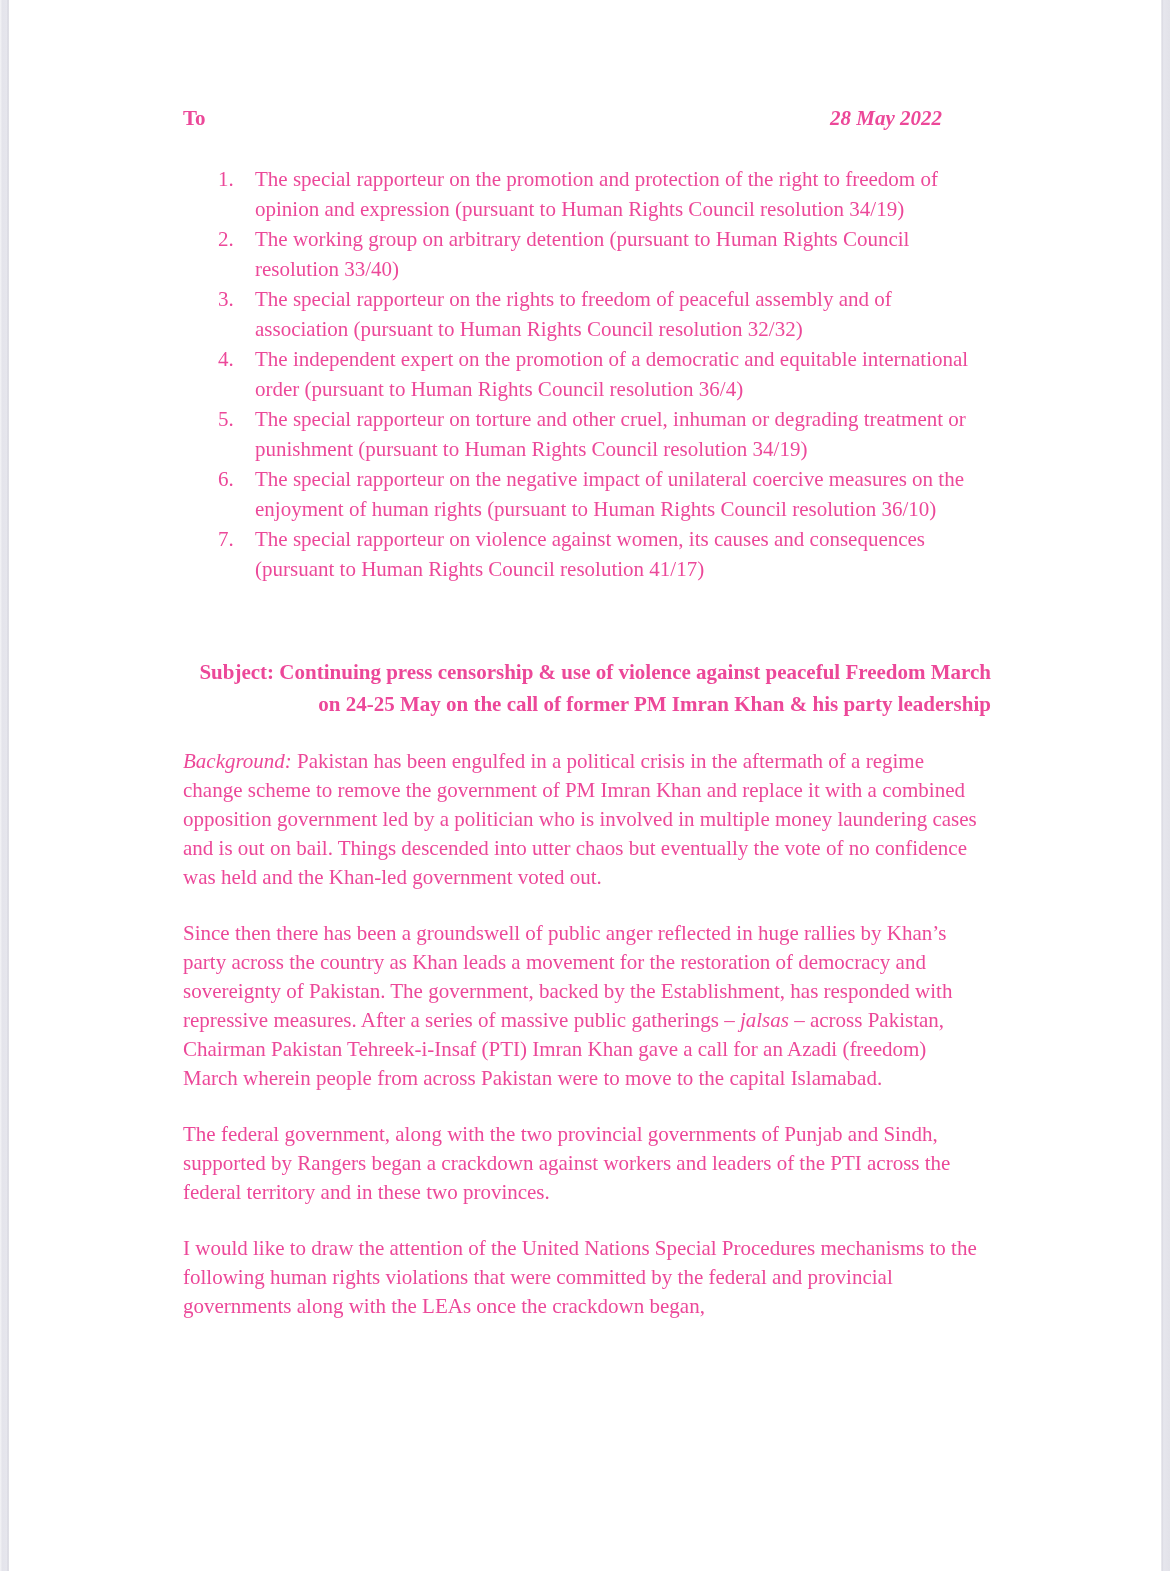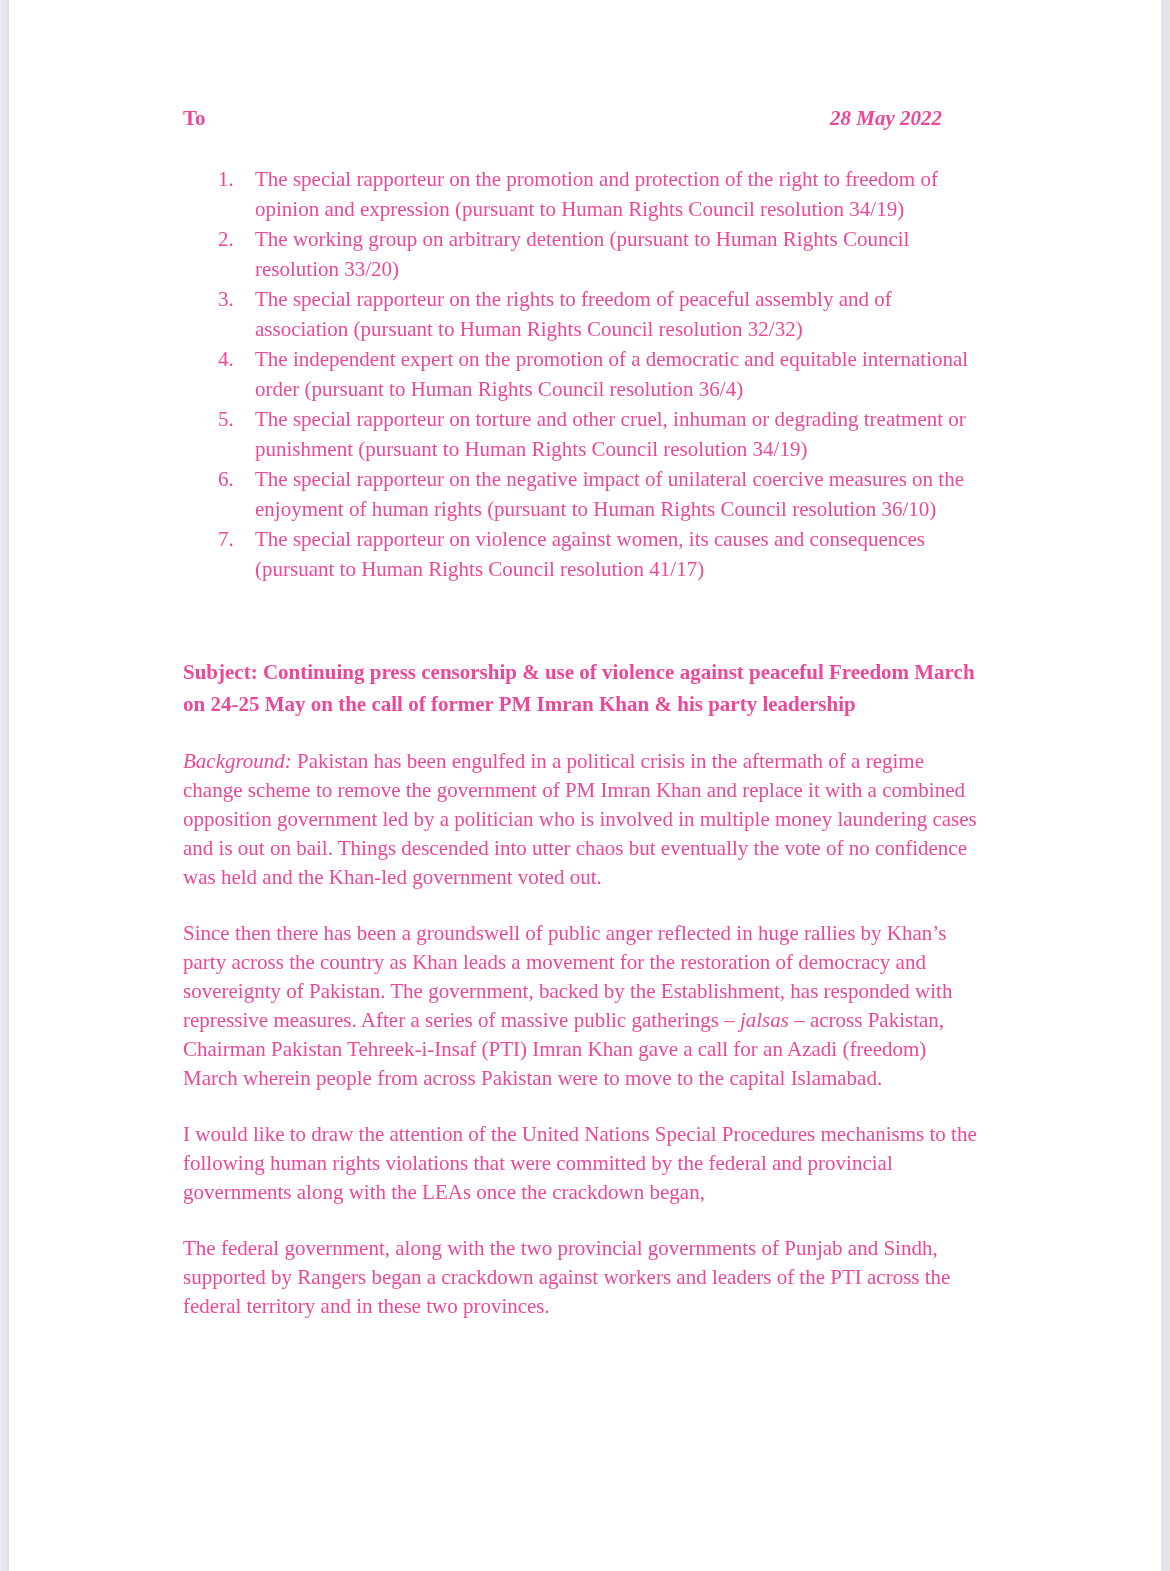--- a/index.html
+++ b/index.html
@@ -43,20 +43,21 @@
 
   .recipients { margin: 31px 0 0 0; padding: 0; }
   .recipient-item { display: flex; line-height: 30px; }
   .recipient-item .num { flex: none; width: 37px; margin-left: 35px; }
   .recipient-item .txt { width: 733px; }
 
   .subject {
     margin: 72px 0 0 0;
     font-weight: bold;
     line-height: 32px;
+    text-align: right;
   }
 
   .para { margin: 27px 12px 0 0; }
   .para em, .subject em { font-style: italic; }
 </style>
 </head>
 <body>
 
 <div class="page">
   <div class="edge edge-left"></div>
@@ -69,21 +70,21 @@
       <span class="date">28 May 2022</span>
     </div>
 
     <div class="recipients">
       <div class="recipient-item">
         <span class="num">1.</span>
         <span class="txt">The special rapporteur on the promotion and protection of the right to freedom of opinion and expression (pursuant to Human Rights Council resolution 34/19)</span>
       </div>
       <div class="recipient-item">
         <span class="num">2.</span>
-        <span class="txt">The working group on arbitrary detention (pursuant to Human Rights Council resolution 33/20)</span>
+        <span class="txt">The working group on arbitrary detention (pursuant to Human Rights Council resolution 33/40)</span>
       </div>
       <div class="recipient-item">
         <span class="num">3.</span>
         <span class="txt">The special rapporteur on the rights to freedom of peaceful assembly and of association (pursuant to Human Rights Council resolution 32/32)</span>
       </div>
       <div class="recipient-item">
         <span class="num">4.</span>
         <span class="txt">The independent expert on the promotion of a democratic and equitable international order (pursuant to Human Rights Council resolution 36/4)</span>
       </div>
       <div class="recipient-item">
@@ -99,18 +100,18 @@
         <span class="txt">The special rapporteur on violence against women, its causes and consequences (pursuant to Human Rights Council resolution 41/17)</span>
       </div>
     </div>
 
     <p class="subject">Subject: Continuing press censorship &amp; use of violence against peaceful Freedom March on 24-25 May on the call of former PM Imran Khan &amp; his party leadership</p>
 
     <p class="para"><em>Background:</em><span> Pakistan has been engulfed in a political crisis in the aftermath of a regime change scheme to remove the government of PM Imran Khan and replace it with a combined opposition government led by a politician who is involved in multiple money laundering cases and is out on bail. Things descended into utter chaos but eventually the vote of no confidence was held and the Khan-led government voted out.</span></p>
 
     <p class="para"><span>Since then there has been a groundswell of public anger reflected in huge rallies by Khan’s party across the country as Khan leads a movement for the restoration of democracy and sovereignty of Pakistan. The government, backed by the Establishment, has responded with repressive measures. After a series of massive public gatherings – </span><em>jalsas</em><span> – across Pakistan, Chairman Pakistan Tehreek-i-Insaf (PTI) Imran Khan gave a call for an Azadi (freedom) March wherein people from across Pakistan were to move to the capital Islamabad.</span></p>
 
+    <p class="para">The federal government, along with the two provincial governments of Punjab and Sindh, supported by Rangers began a crackdown against workers and leaders of the PTI across the federal territory and in these two provinces.</p>
+
     <p class="para">I would like to draw the attention of the United Nations Special Procedures mechanisms to the following human rights violations that were committed by the federal and provincial governments along with the LEAs once the crackdown began,</p>
-
-    <p class="para">The federal government, along with the two provincial governments of Punjab and Sindh, supported by Rangers began a crackdown against workers and leaders of the PTI across the federal territory and in these two provinces.</p>
 
   </div>
 </div>
 
 </body></html>

